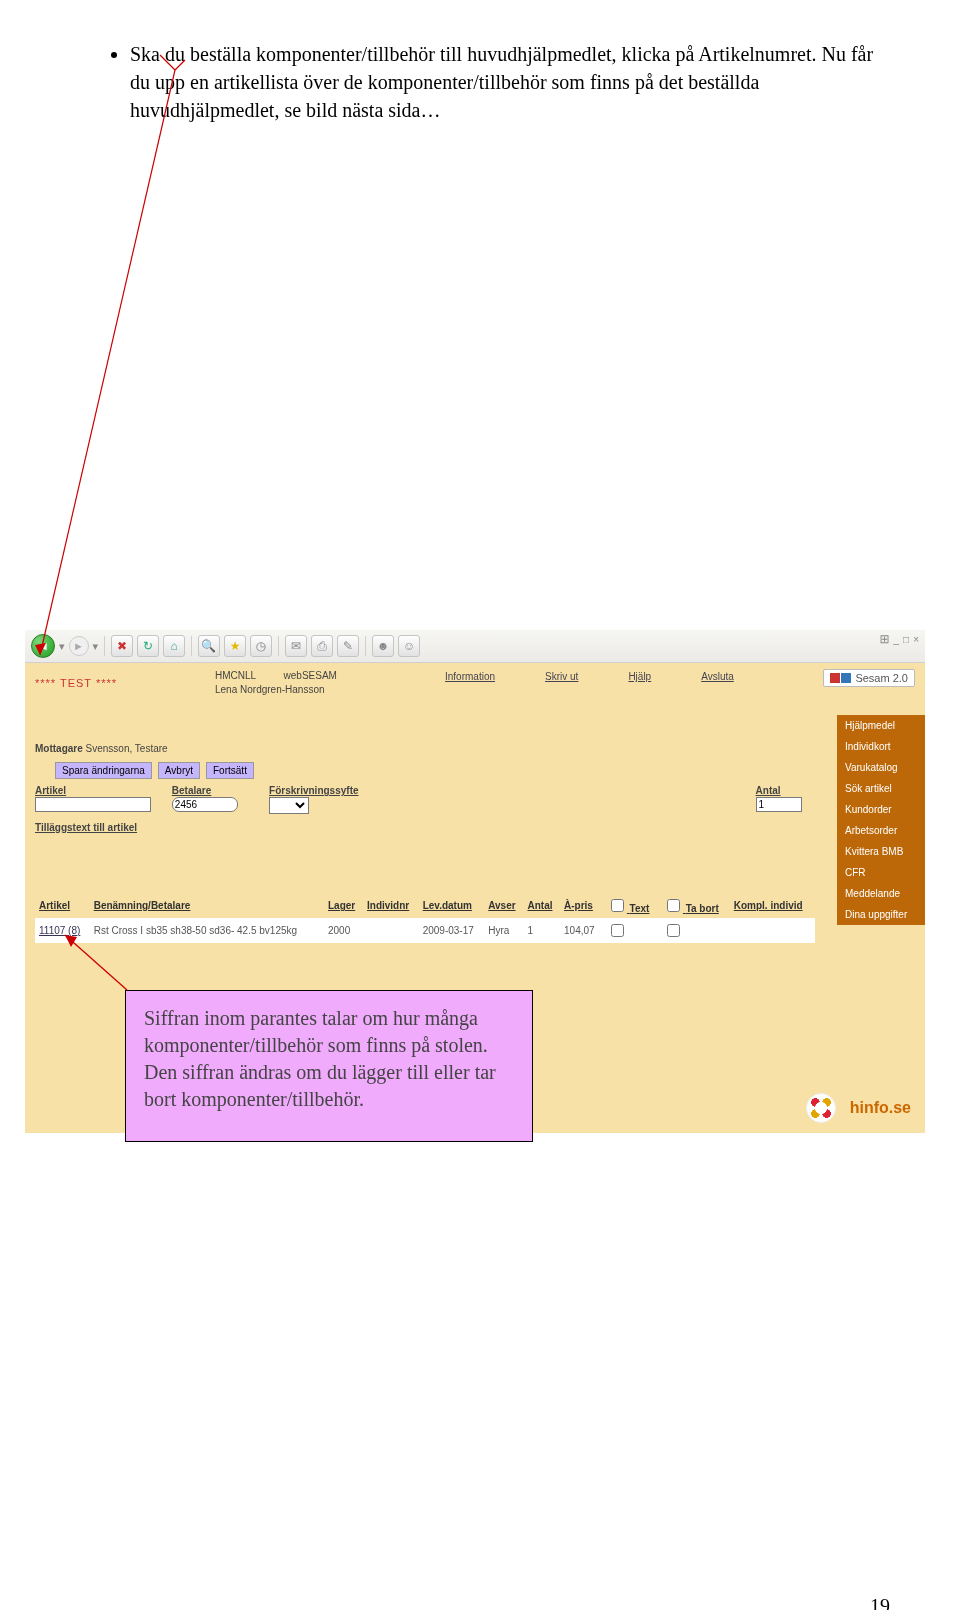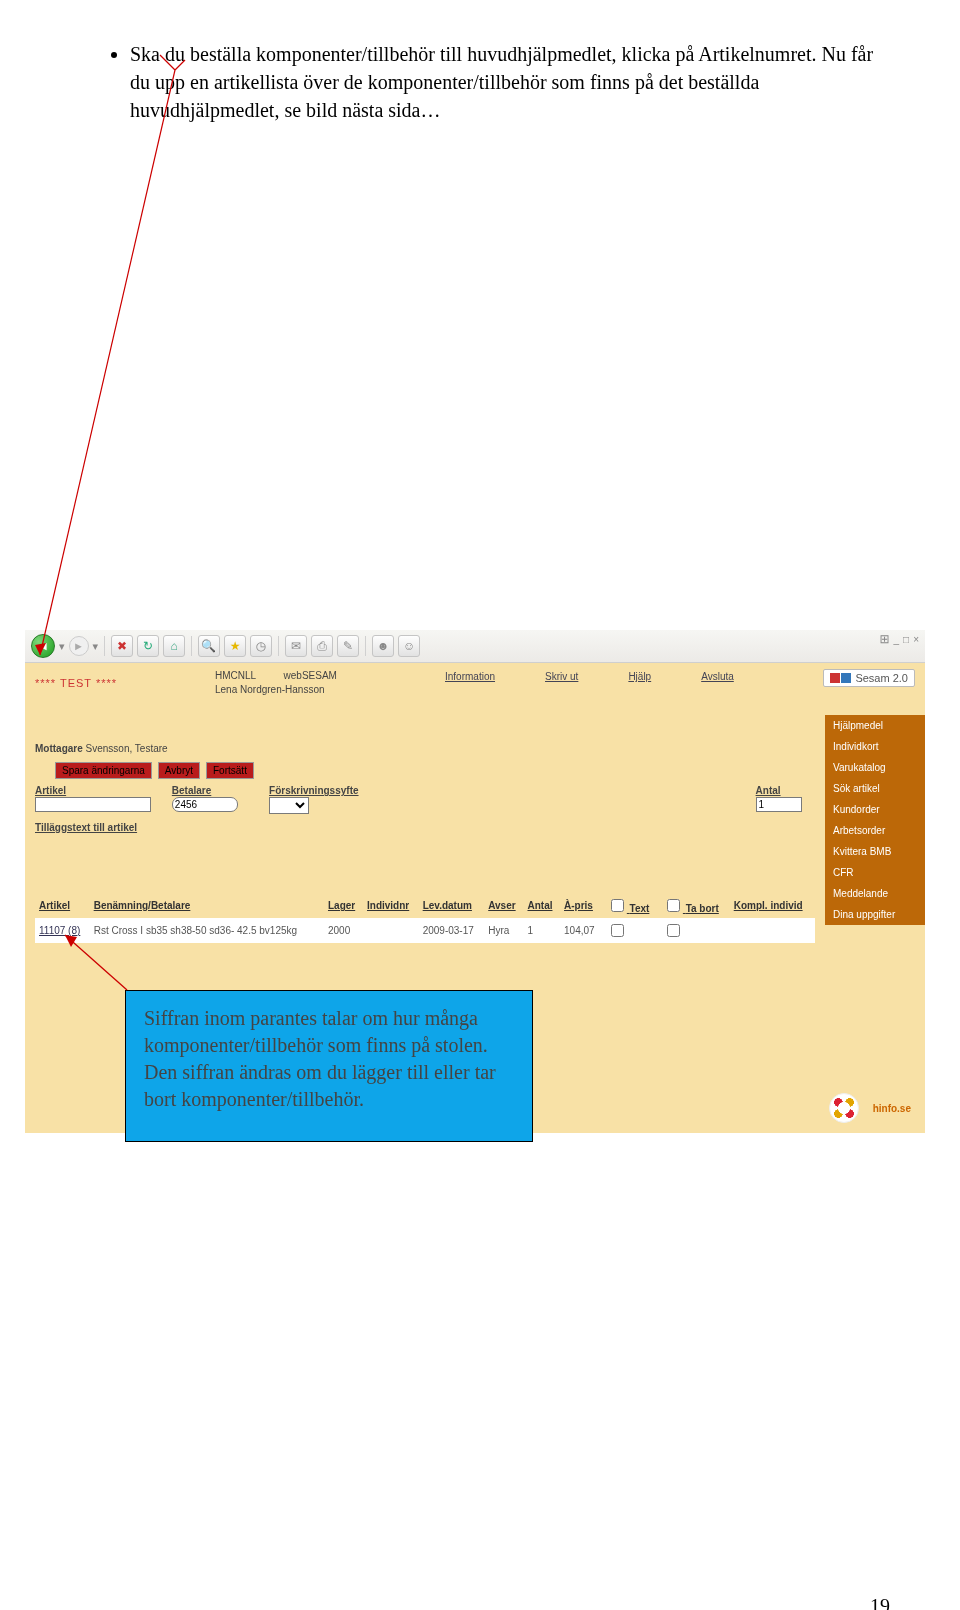--- a/index.html
+++ b/index.html
@@ -110,37 +110,37 @@
     background:#fff; border:1px solid #bbb;
     padding:2px 6px; font-size:11px; color:#555;
     display:flex;align-items:center;gap:4px;
     border-radius:2px;
   }
   .sesam-badge .cube{width:10px;height:10px;background:#c33;display:inline-block}
   .sesam-badge .cube2{width:10px;height:10px;background:#37b;display:inline-block;margin-left:-3px}
 
   .sidebar {
     position:absolute; right:0; top:85px;
-    width:100px; background:#bc6808;
+    width:88px; background:#bc6808;
     font-size:10px; color:#fff;
   }
   .sidebar div {
     padding:5px 8px;
   }
 
   .main {
     padding: 30px 110px 0 10px;
     font-size:10px;
   }
   .mottagare { margin-bottom:8px;}
   .mottagare b { font-weight:bold }
 
   .btn-row { display:flex;gap:6px;margin:4px 0 6px 20px; }
   .btn-s {
-    background:#b91c1c;border:1px solid #999;
+    background:#c4b5fd;border:1px solid #999;
     padding:2px 6px;font-size:10px;
   }
   .field-row { display:flex; gap:18px; align-items:flex-start; margin-top:2px; }
   .fld label { font-weight:bold;font-size:10px;display:block;margin-bottom:1px;text-decoration:underline }
   .fld input, .fld select {
     border:1px solid #7a7a7a; font-size:10px; padding:1px 2px; background:#fff;
   }
   .antal-group{margin-left:320px}
 
   .tillagg { margin-top:8px;font-size:10px;text-decoration:underline;font-weight:bold }
@@ -160,30 +160,30 @@
 
   .payer-row {
     background:#fff; font-size:10px; padding:4px 6px; color:#555;
   }
 
   .callout {
     position:absolute;
     left:100px; top:360px;
     width:370px;
     border:1.5px solid #000;
-    background:#0ea5e9;
+    background:#f0abfc;
     padding:14px 18px 28px 18px;
     font-family: "Times New Roman", serif;
     font-size:20px;
     line-height:1.35;
   }
 
   .hinfo {
     position:absolute; right:14px; bottom:10px;
-    font-family: Arial, sans-serif; font-size:10px; color:#cc6600; font-weight:bold;
+    font-family: Arial, sans-serif; font-size:16px; color:#cc6600; font-weight:bold;
     display:flex;align-items:center;gap:14px;
   }
   .hinfo .dots{
     width:28px;height:28px;border-radius:50%;
     background: radial-gradient(circle,#fff 30%,transparent 31%),
                 radial-gradient(circle at 70% 30%,#e2a500 15%,transparent 16%),
                 radial-gradient(circle at 30% 70%,#e2a500 15%,transparent 16%),
                 radial-gradient(circle at 30% 30%,#d23 15%,transparent 16%),
                 radial-gradient(circle at 70% 70%,#d23 15%,transparent 16%),
                 #fff;

